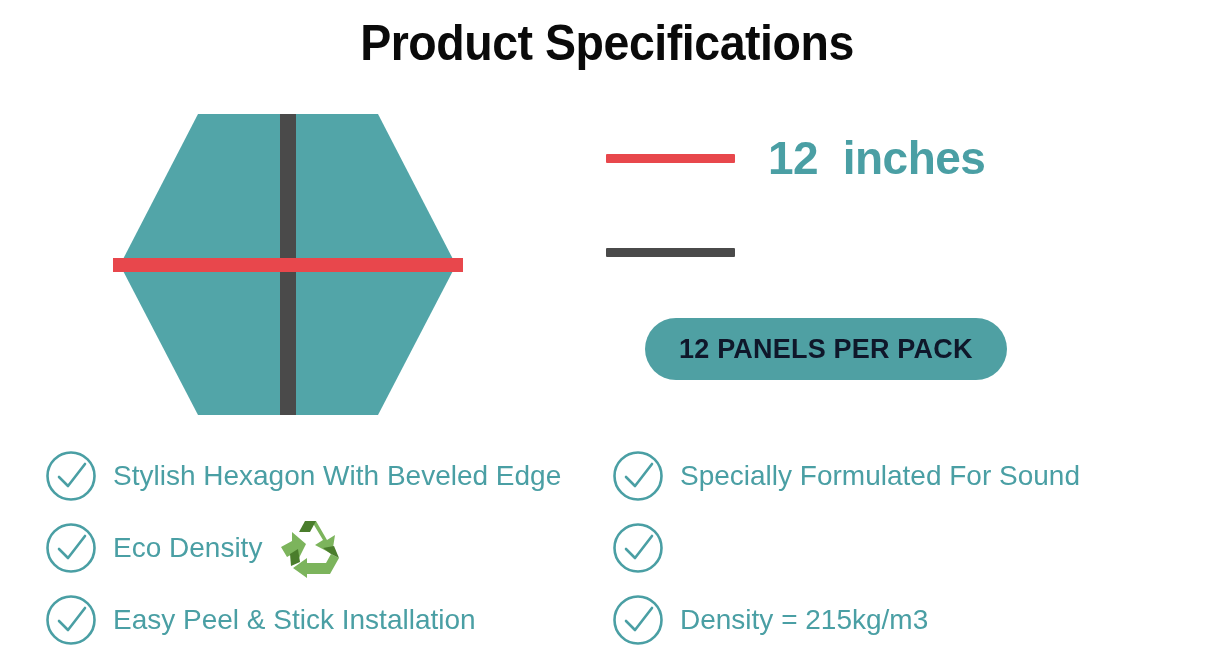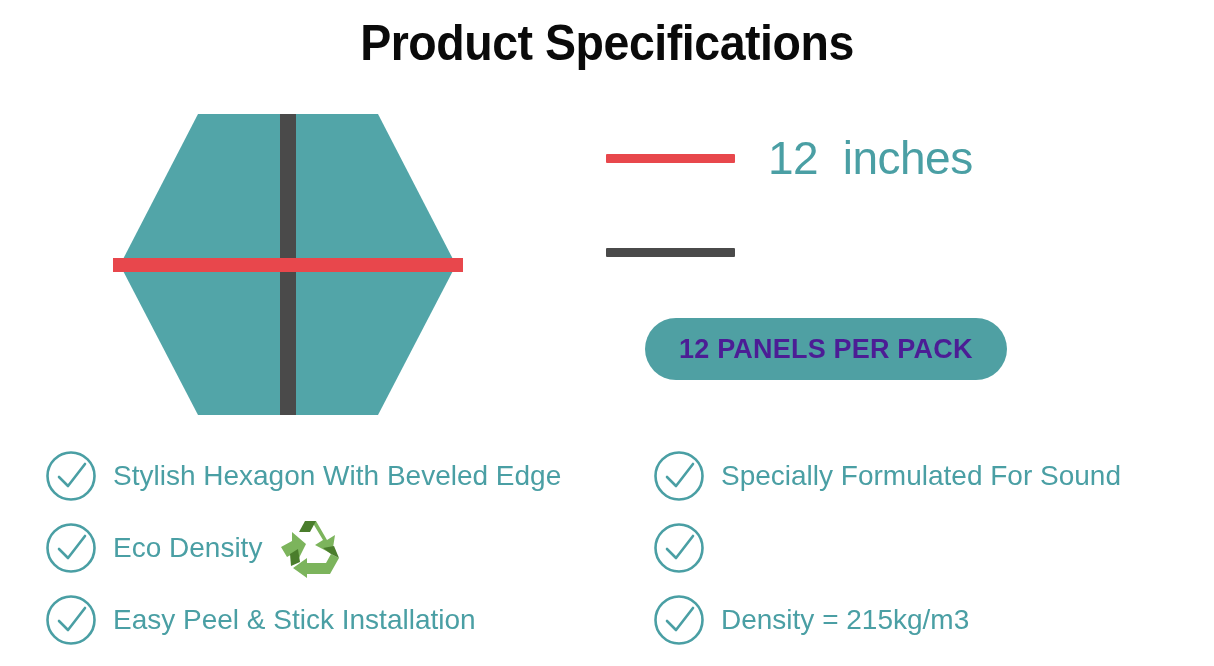--- a/index.html
+++ b/index.html
@@ -61,60 +61,60 @@
   }
   .legend-swatch {
     width: 129px;
     height: 9px;
     flex: 0 0 auto;
     border-radius: 1px;
   }
   .legend-label {
     margin-left: 33px;
     font-size: 46px;
-    font-weight: normal;
+    font-weight: bold;
     color: #4a9fa4;
     letter-spacing: -0.5px;
     white-space: pre;
     line-height: 1;
   }
 
   
   .pill-badge {
     position: absolute;
     left: 645px;
     top: 318px;
     height: 62px;
     padding: 0 34px;
     display: inline-flex;
     align-items: center;
     justify-content: center;
     background: #4fa0a3;
     border-radius: 31px;
-    color: #4c1d95;
+    color: #0f172a;
     font-size: 27px;
     font-weight: bold;
     letter-spacing: 0.2px;
     white-space: nowrap;
   }
 
   
   .features {
     position: absolute;
     top: 440px;
     left: 0;
     width: 1214px;
     height: 226px;
   }
   .feature-col {
     position: absolute;
     top: 0;
   }
   .feature-col.left  { left: 45px;  width: 580px; }
-  .feature-col.right { left: 653px; width: 560px; }
+  .feature-col.right { left: 612px; width: 560px; }
 
   .feature-item {
     display: flex;
     align-items: center;
     height: 72px;
   }
   .check-icon {
     flex: 0 0 auto;
     width: 52px;
     height: 52px;

